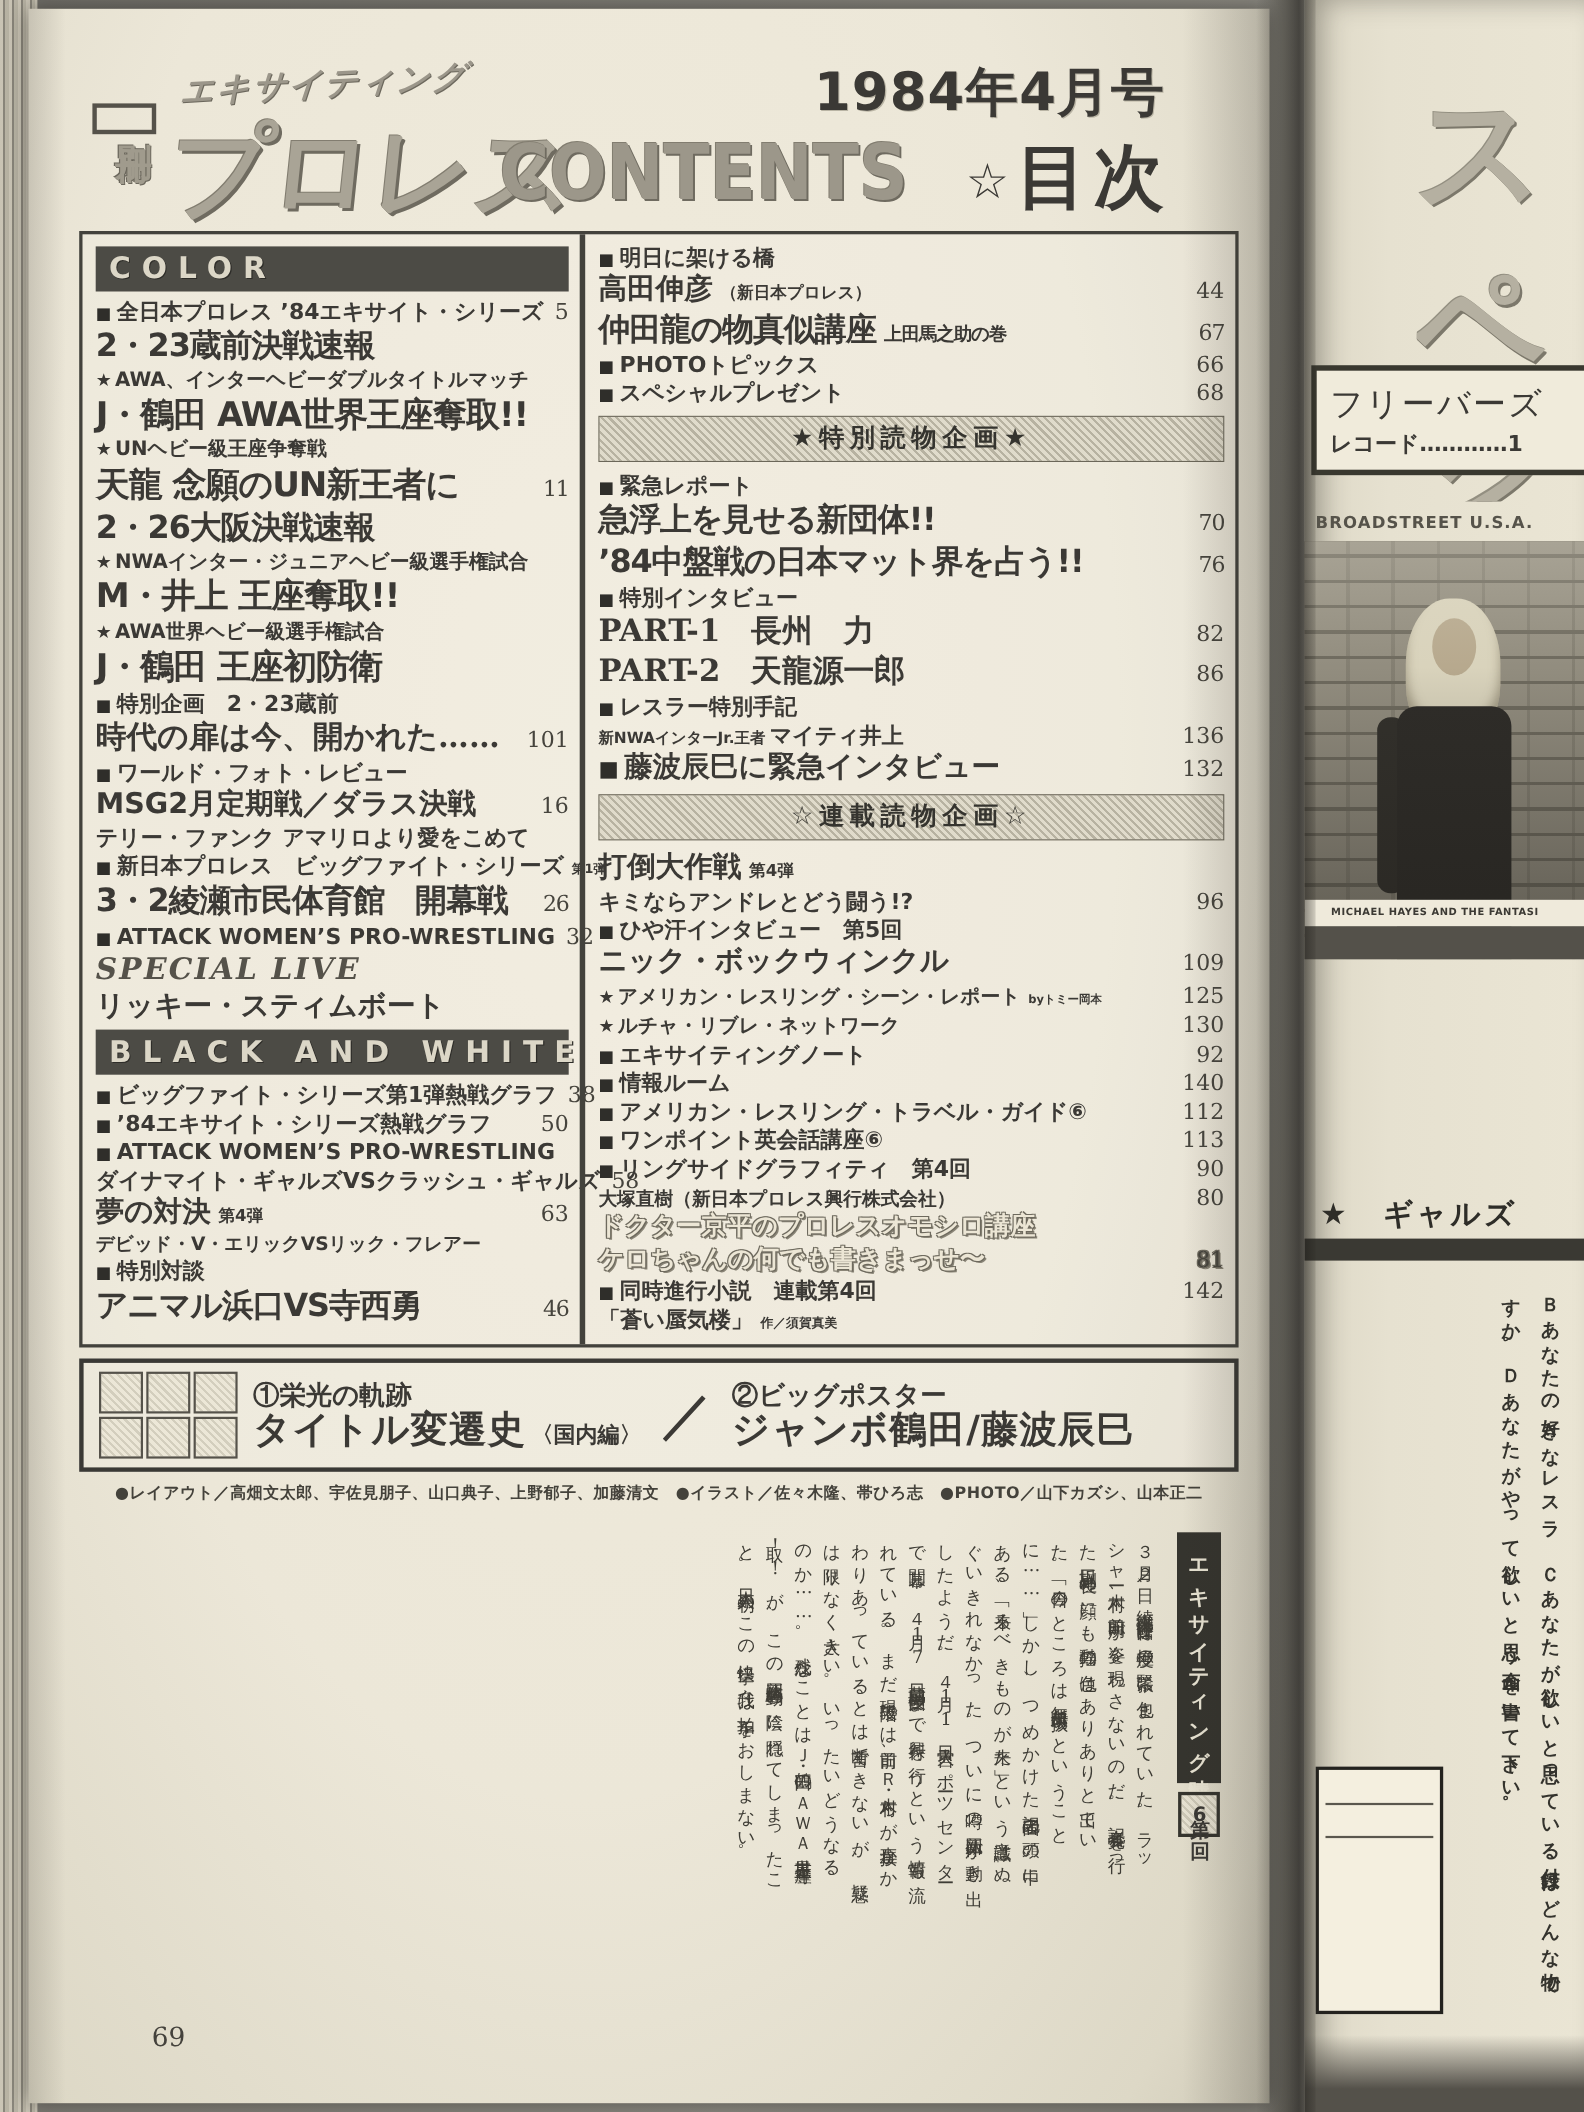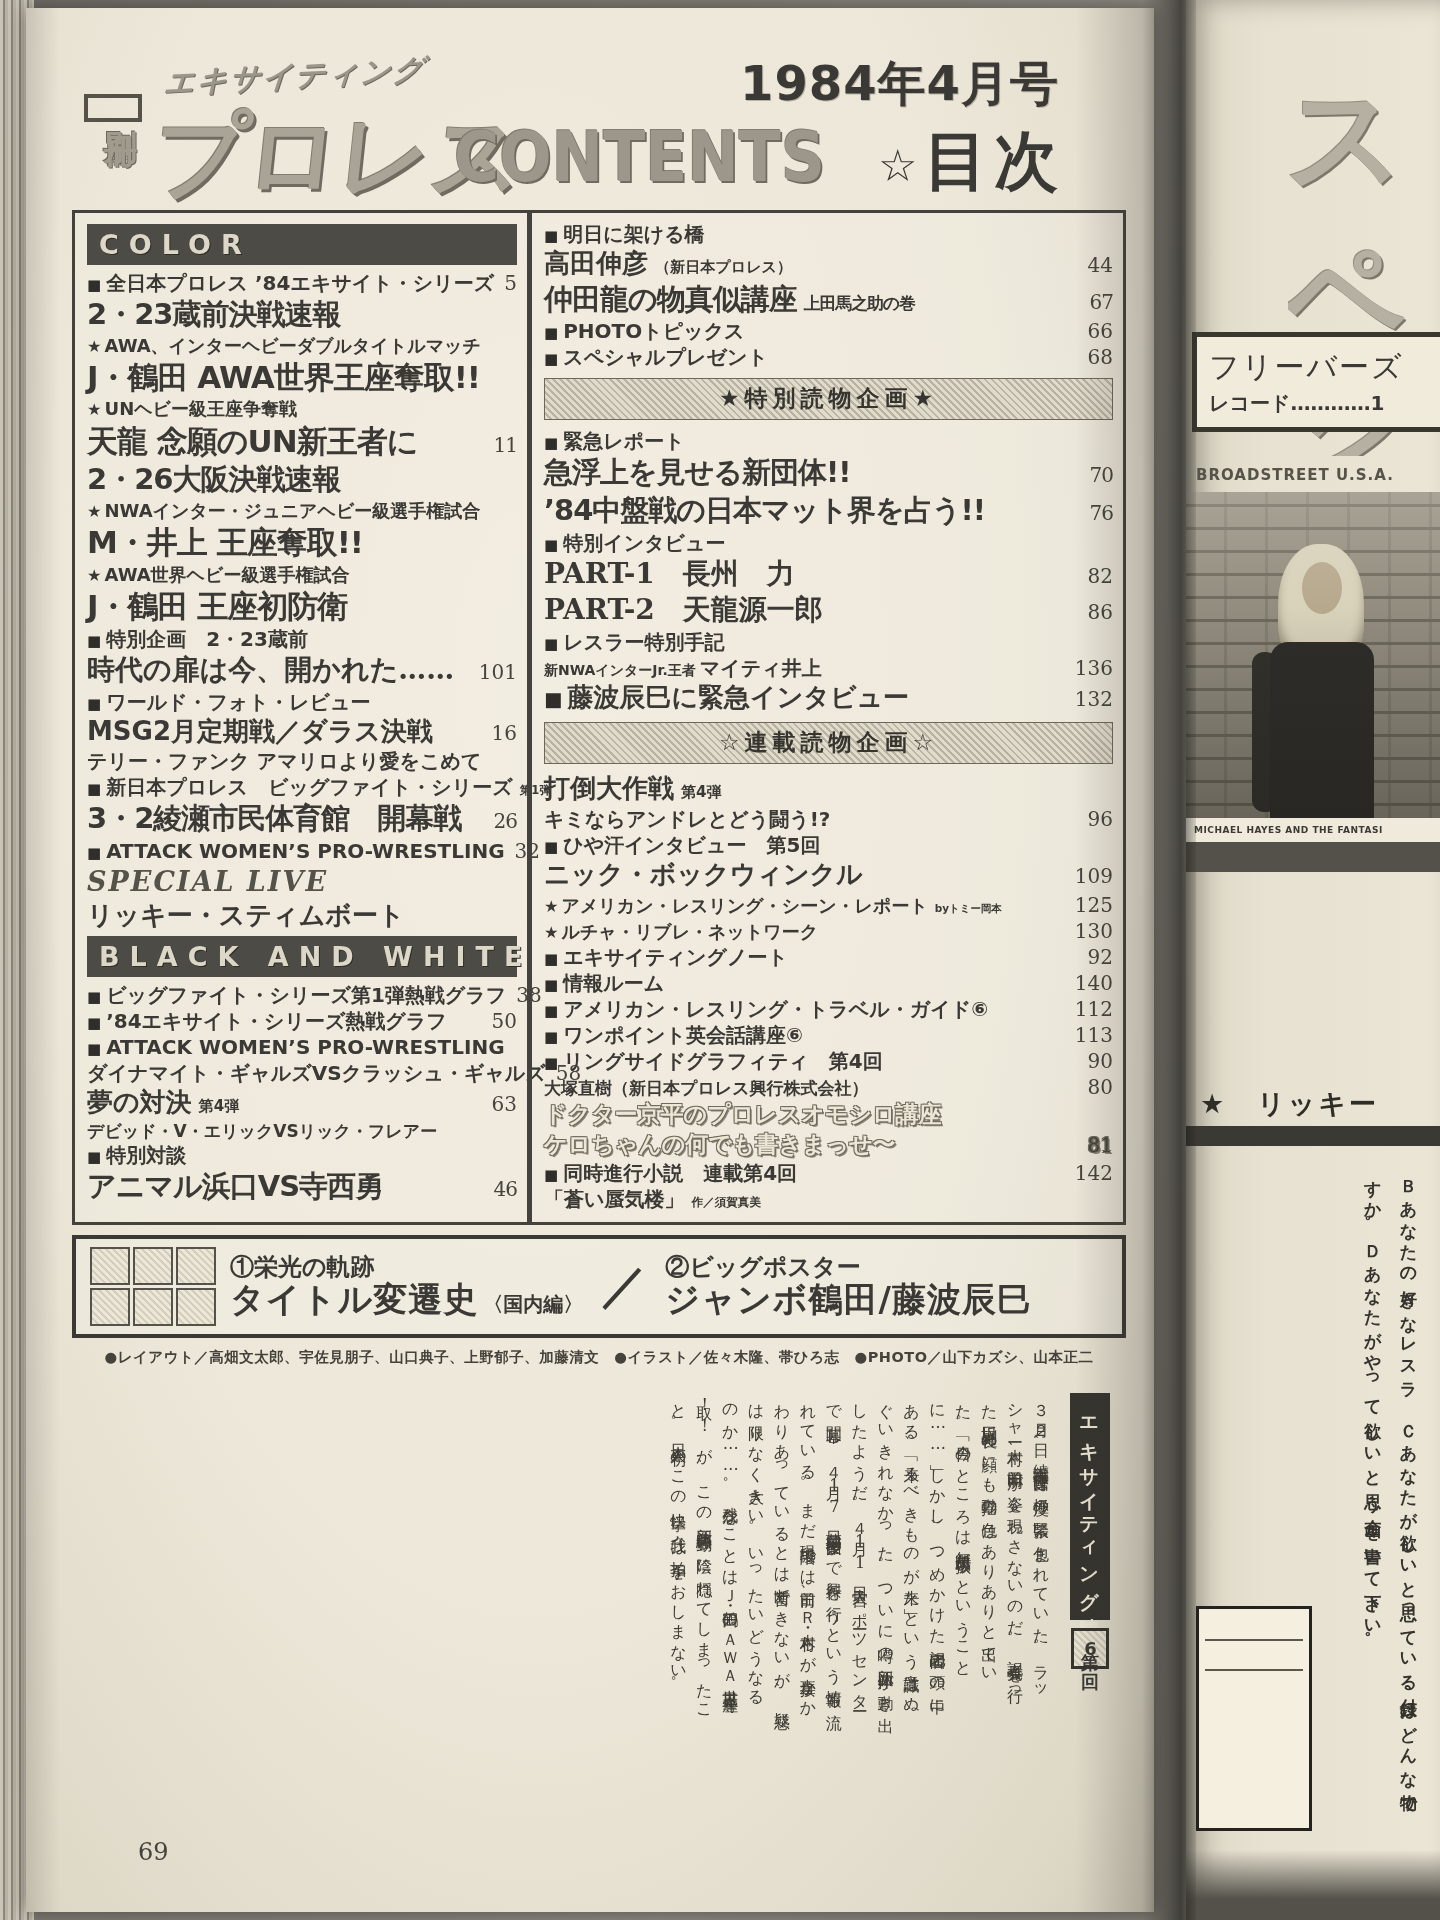--- a/index.html
+++ b/index.html
@@ -156,21 +156,21 @@
     opacity:.5;
   }
   .photo::after{ content:""; position:absolute; inset:0;
     background:linear-gradient(180deg, rgba(235,230,215,.25) 0, rgba(0,0,0,0) 30%, rgba(30,28,24,.45) 100%); }
   .fig-hair { position:absolute; top:52px; left:92px; width:86px; height:130px; border-radius:46% 46% 40% 40%; background:#d9d3bc; box-shadow:inset 0 -14px 10px rgba(120,112,90,.6); }
   .fig-face { position:absolute; top:70px; left:116px; width:40px; height:52px; border-radius:50%; background:#b7a98e; }
   .fig-body { position:absolute; top:150px; left:84px; width:104px; height:230px; border-radius:18px 18px 0 0; background:#2f2d29; }
   .fig-arm  { position:absolute; top:160px; left:66px; width:26px; height:160px; border-radius:12px; background:#33312c; }
   .photo-cap {
     position:absolute; bottom:30px; left:0; right:0; height:24px; background:#efeadb;
-    font-size:9px; font-weight:700; letter-spacing:.5px; color:#3c3a34; line-height:24px; padding-left:8px;
+    font-size:9px; font-weight:700; letter-spacing:.5px; color:#3c3a34; line-height:24px; padding-left:24px;
     white-space:nowrap; overflow:hidden; z-index:2;
   }
   .photo-foot { position:absolute; bottom:0; left:0; right:0; height:30px; background:#54514a; z-index:1; }
   .survey-h { position:absolute; top:1086px; left:14px; font-size:27px; font-weight:900; letter-spacing:3px; color:#2e2d28; }
   .survey-bar { position:absolute; top:1126px; left:0; right:0; height:20px; background:#3a3933; }
   .survey-q {
     position:absolute; top:1168px; right:14px; height:640px; writing-mode:vertical-rl;
     text-orientation:upright; font-size:17px; font-weight:700; letter-spacing:3px;
     line-height:2.1; color:#34332d;
   }
@@ -649,21 +649,21 @@
   </div>
   <div class="photo-top">BROADSTREET U.S.A.</div>
   <div class="photo">
     <div class="fig-hair"></div>
     <div class="fig-face"></div>
     <div class="fig-arm"></div>
     <div class="fig-body"></div>
     <div class="photo-foot"></div>
     <div class="photo-cap">MICHAEL HAYES AND THE FANTASI</div>
   </div>
-  <div class="survey-h">★　リッキー</div>
+  <div class="survey-h">★　ギャルズ</div>
   <div class="survey-bar"></div>
   <div class="survey-q">Ｂあなたの好きなレスラ　Ｃあなたが欲しいと思っている付録はどんな物ですか。Ｄあなたがやって欲しいと思う企画を書いて下さい。</div>
   <div class="form-box">
       <i></i>
       <i></i>
     </div>
   <div class="np-bottom"></div>
 </div>
 
 </body></html>

